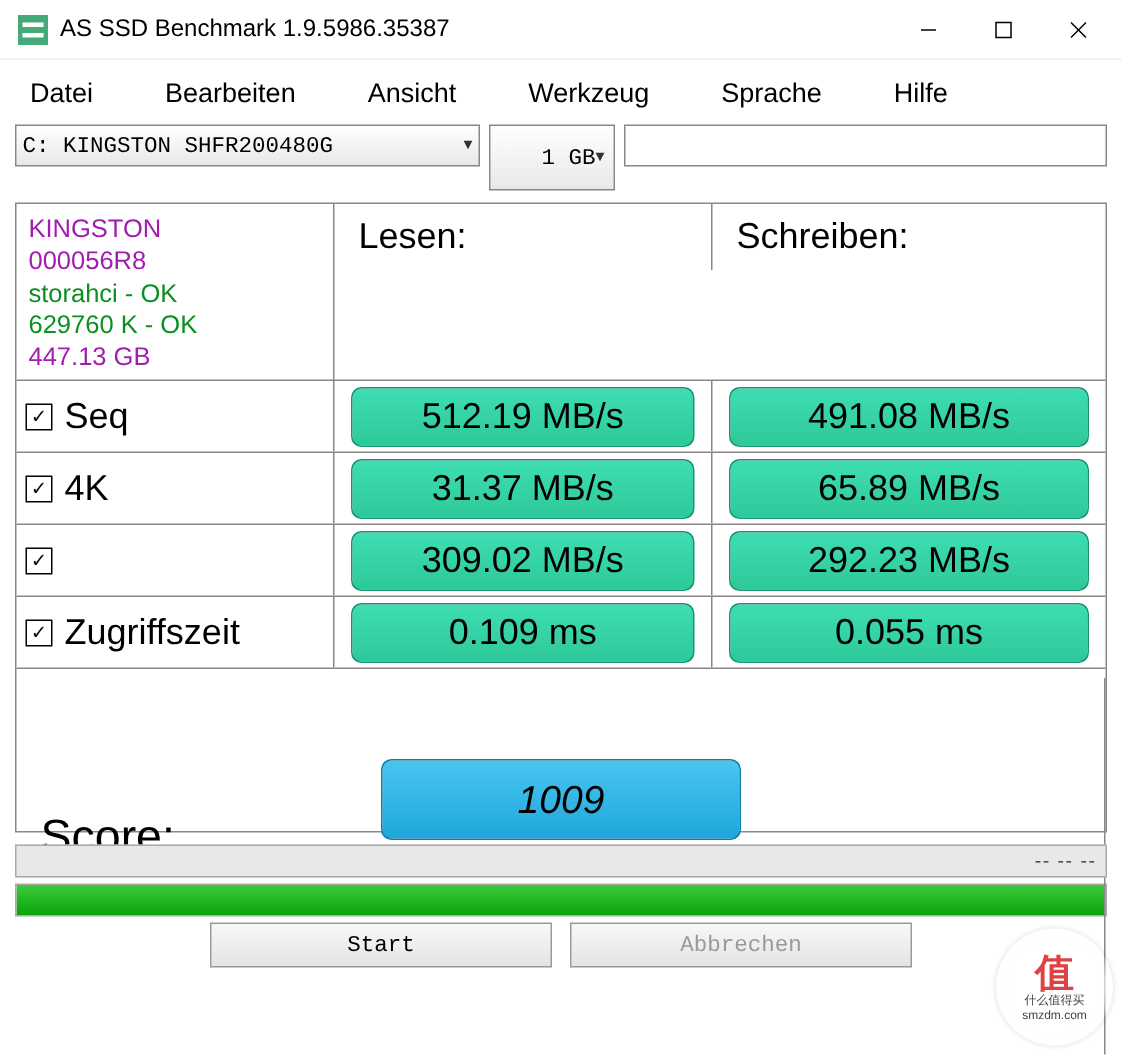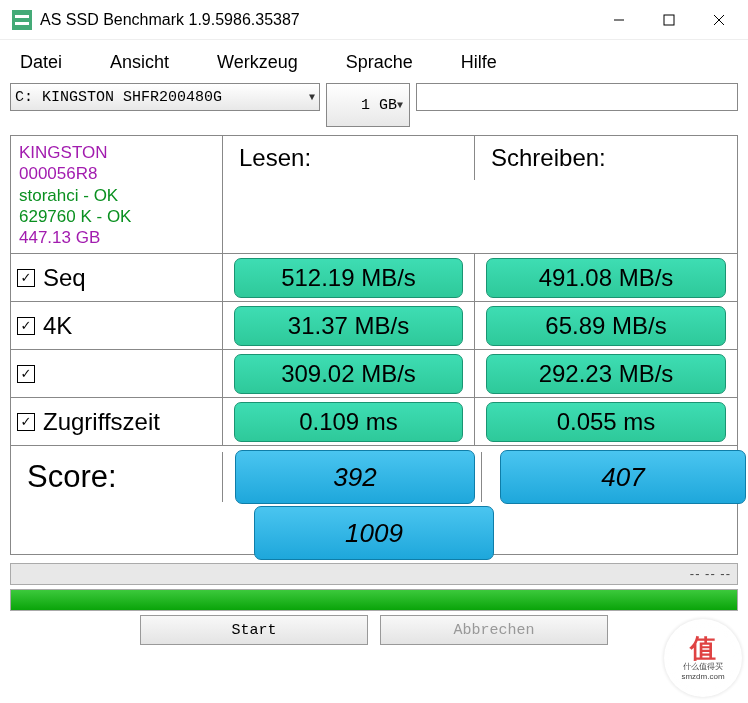--- a/index.html
+++ b/index.html
@@ -89,20 +89,21 @@
           <line x1="11" y1="1" x2="1" y2="11" stroke="#000" stroke-width="1"></line>
         </svg>
       </div>
   </div>
 </div>
 
 <div class="content">
 
   <div class="menubar">
     <div class="menu-item">Datei</div>
+    <div class="menu-item">Bearbeiten</div>
     <div class="menu-item">Ansicht</div>
     <div class="menu-item">Werkzeug</div>
     <div class="menu-item">Sprache</div>
     <div class="menu-item">Hilfe</div>
   </div>
 
   <div class="selector-row">
     <div class="drive-select">
       <span>C: KINGSTON SHFR200480G</span>
       <span class="chev">▼</span>
@@ -185,21 +186,21 @@
         </div>
       <div class="gcell c2">
           <div class="pill">0.109 ms</div>
         </div>
       <div class="gcell c3">
           <div class="pill">0.055 ms</div>
         </div>
     </div>
 
     <div class="grow score-row" style="display:block; position:relative; height:108px;">
-      <div style="display:flex; height:50px;">
+      <div style="display:flex; height:50px;flex-direction:column;">
         <div class="gcell c1" style="border-right:1px solid #888; height:100%">
             <div class="score-label">Score:</div>
           </div>
         <div class="gcell c2" style="border-right:1px solid #888; height:100%">
             <div class="score-pill sp1">392</div>
           </div>
         <div class="gcell c3" style="height:100%">
             <div class="score-pill sp2">407</div>
           </div>
       </div>

